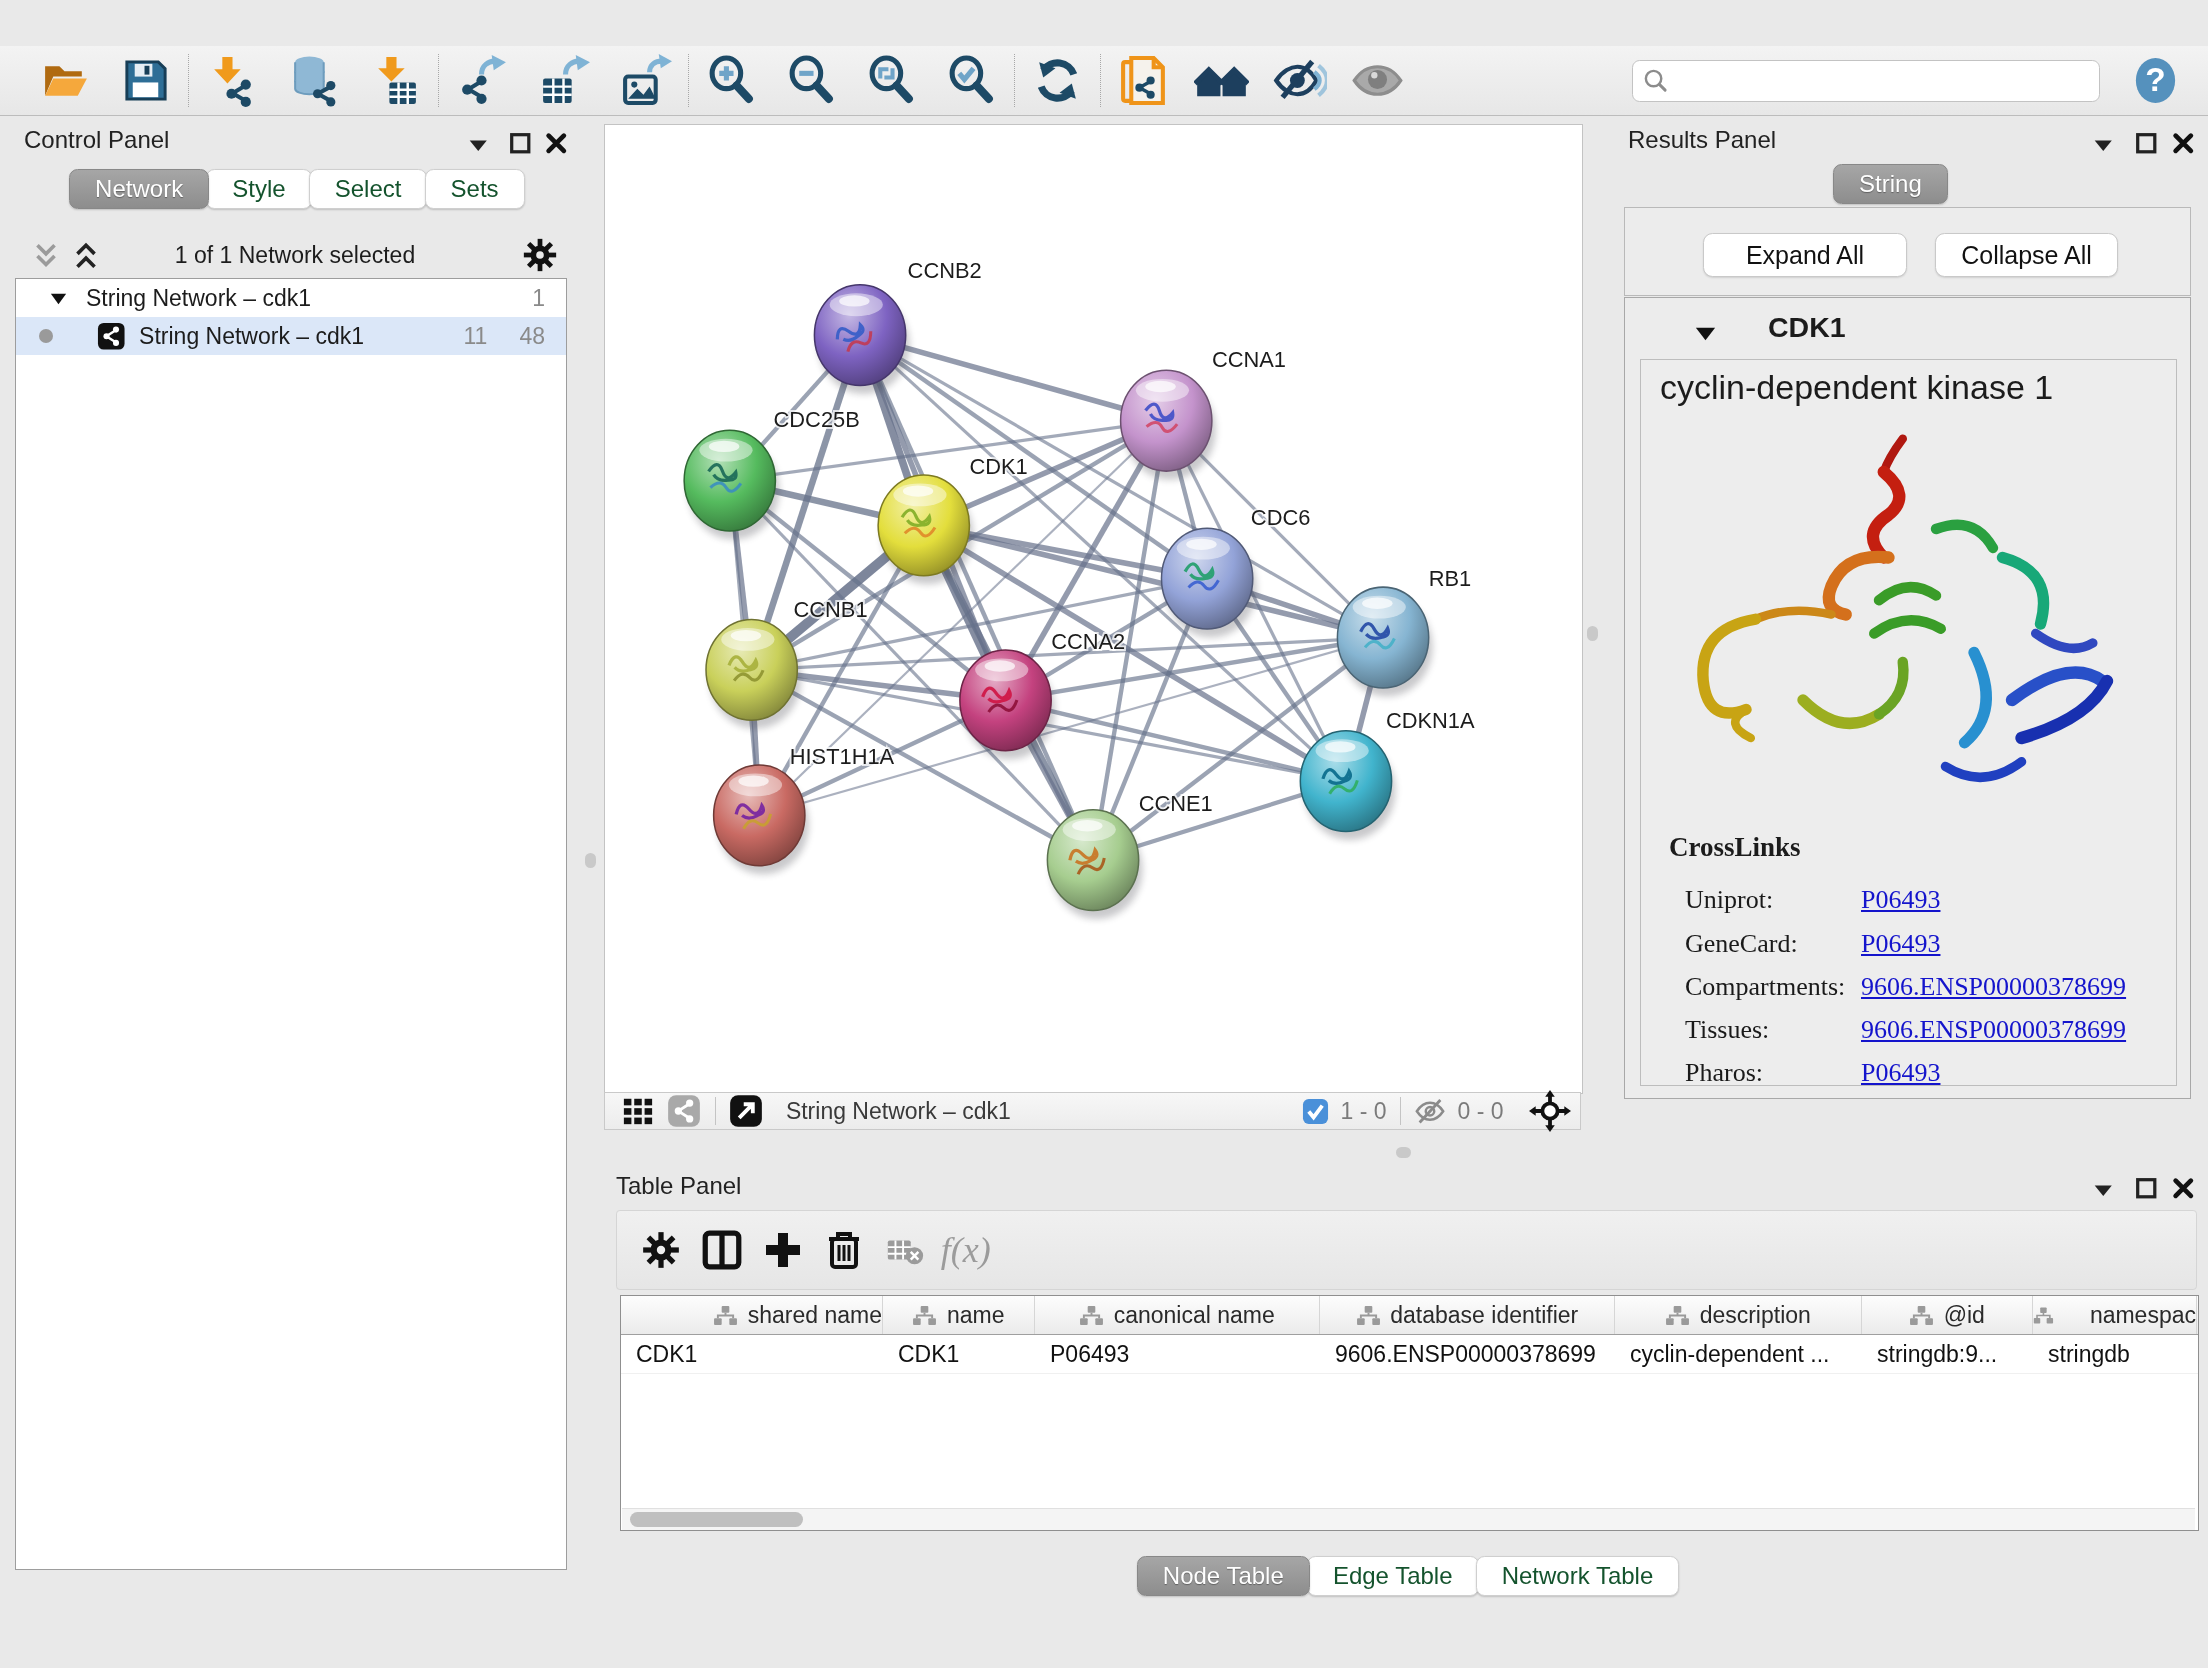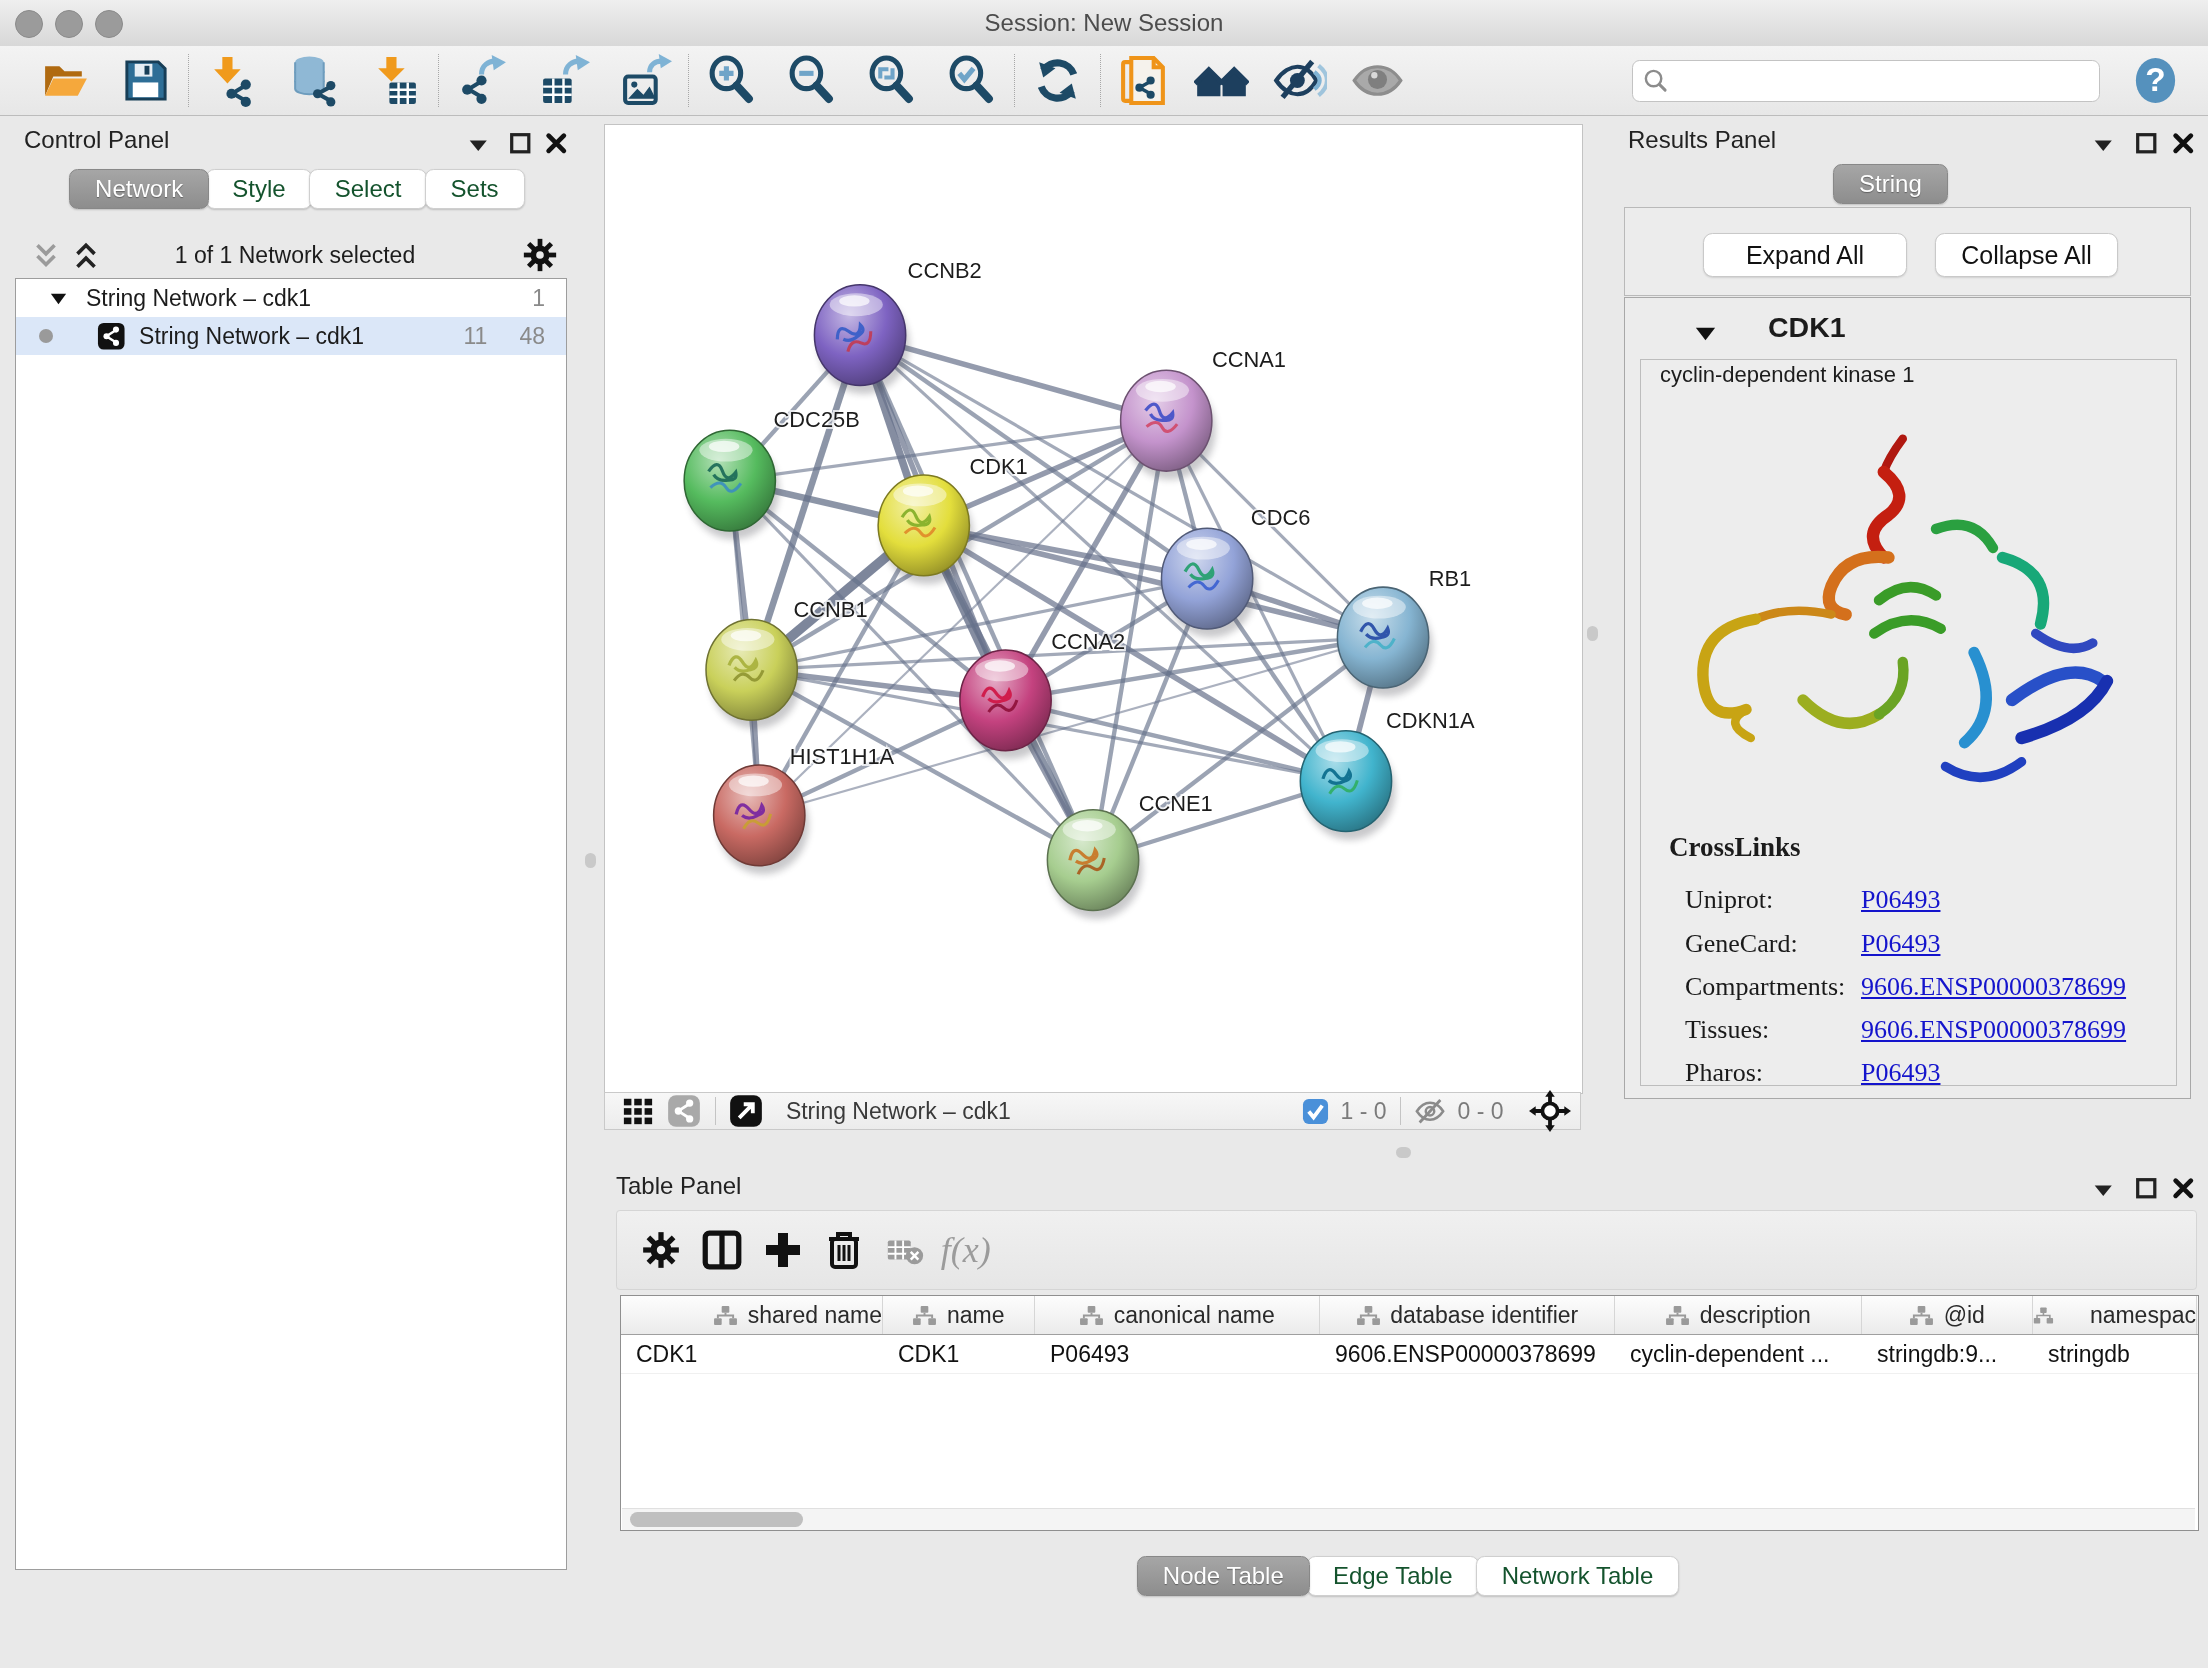--- a/index.html
+++ b/index.html
@@ -71,26 +71,20 @@
   .fbtn{position:absolute;top:9.5px;height:40px;background:#fafafa;border:1.9px solid #ababab;
     display:flex;align-items:center;justify-content:center;box-sizing:border-box;}
   .handle{position:absolute;width:11.4px;height:15px;border-radius:5.7px;background:#c9c9c9;}
   svg{display:block;}
 </style>
 </head>
 <body>
 
 <div class="app">
 
-  <div class="titlebar">
-    <span class="tl" style="left:15px"></span>
-    <span class="tl" style="left:55px"></span>
-    <span class="tl" style="left:95px"></span>
-    <div class="title">Session: New Session</div>
-  </div>
 
   <div class="toolbar">
     <div style="width:38px"></div>
     <div class="tbi">
       <svg width="53" height="53" viewBox="0 0 52 52">
         <path d="M5 12h15l5 5h17v5H14L6 41V12z" fill="#b06a10"></path>
         <path d="M6 41l8-17h33l-9 17z" fill="#f5a83c"></path>
       </svg>
     </div>
     <div style="width:25px"></div>
@@ -785,21 +779,21 @@
       <span class="btn" style="position:absolute;left:78px;top:25px;width:202px;height:42px;line-height:42px;">Expand All</span>
       <span class="btn" style="position:absolute;left:310px;top:25px;width:181px;height:42px;line-height:42px;">Collapse All</span>
     </div>
 
     <div class="rbox" style="left:1624px;top:297px;width:567px;height:802px;border-color:#a8a8a8;">
       <svg style="position:absolute;left:68px;top:23px;" width="25" height="25" viewBox="0 0 26 26">
         <polygon points="3,7 23,7 13,20" fill="#111"></polygon>
         </svg>
       <div style="position:absolute;left:143px;top:13.3px;font-size:28.5px;font-weight:bold;">CDK1</div>
       <div style="position:absolute;left:15px;top:61px;width:535px;height:725px;border:1.9px solid #bdbdbd;background:#ededed;">
-        <div style="position:absolute;left:19px;top:2px;font-size:22px;">cyclin-dependent kinase 1</div>
+        <div style="position:absolute;left:19px;top:8px;font-size:34px;">cyclin-dependent kinase 1</div>
         <svg style="position:absolute;left:19px;top:55px;" width="495" height="399" viewBox="0 0 520 420">
           <path d="M255 25q-15 20 -20 35" stroke="#b01810" stroke-width="9" fill="none" stroke-linecap="round"></path>
           <path d="M235 60q30 25 5 45q-30 20 -5 45" stroke="#c41f10" stroke-width="13" fill="none" stroke-linecap="round"></path>
           <path d="M240 150q-45 -5 -60 30q-10 25 15 30" stroke="#d4701c" stroke-width="13" fill="none" stroke-linecap="round"></path>
           <path d="M180 210q-45 -10 -80 5" stroke="#cc8818" stroke-width="9" fill="none" stroke-linecap="round"></path>
           <path d="M100 215q-60 10 -55 65q5 45 45 30" stroke="#c8a414" stroke-width="12" fill="none" stroke-linecap="round"></path>
           <path d="M90 310q-25 15 5 30" stroke="#c8a414" stroke-width="9" fill="none" stroke-linecap="round"></path>
           <path d="M150 300q40 40 80 15" stroke="#9cae20" stroke-width="12" fill="none" stroke-linecap="round"></path>
           <path d="M230 315q30 -20 25 -55" stroke="#6aa424" stroke-width="11" fill="none" stroke-linecap="round"></path>
           <path d="M230 195q30 -25 60 -5" stroke="#3a9c28" stroke-width="11" fill="none" stroke-linecap="round"></path>

